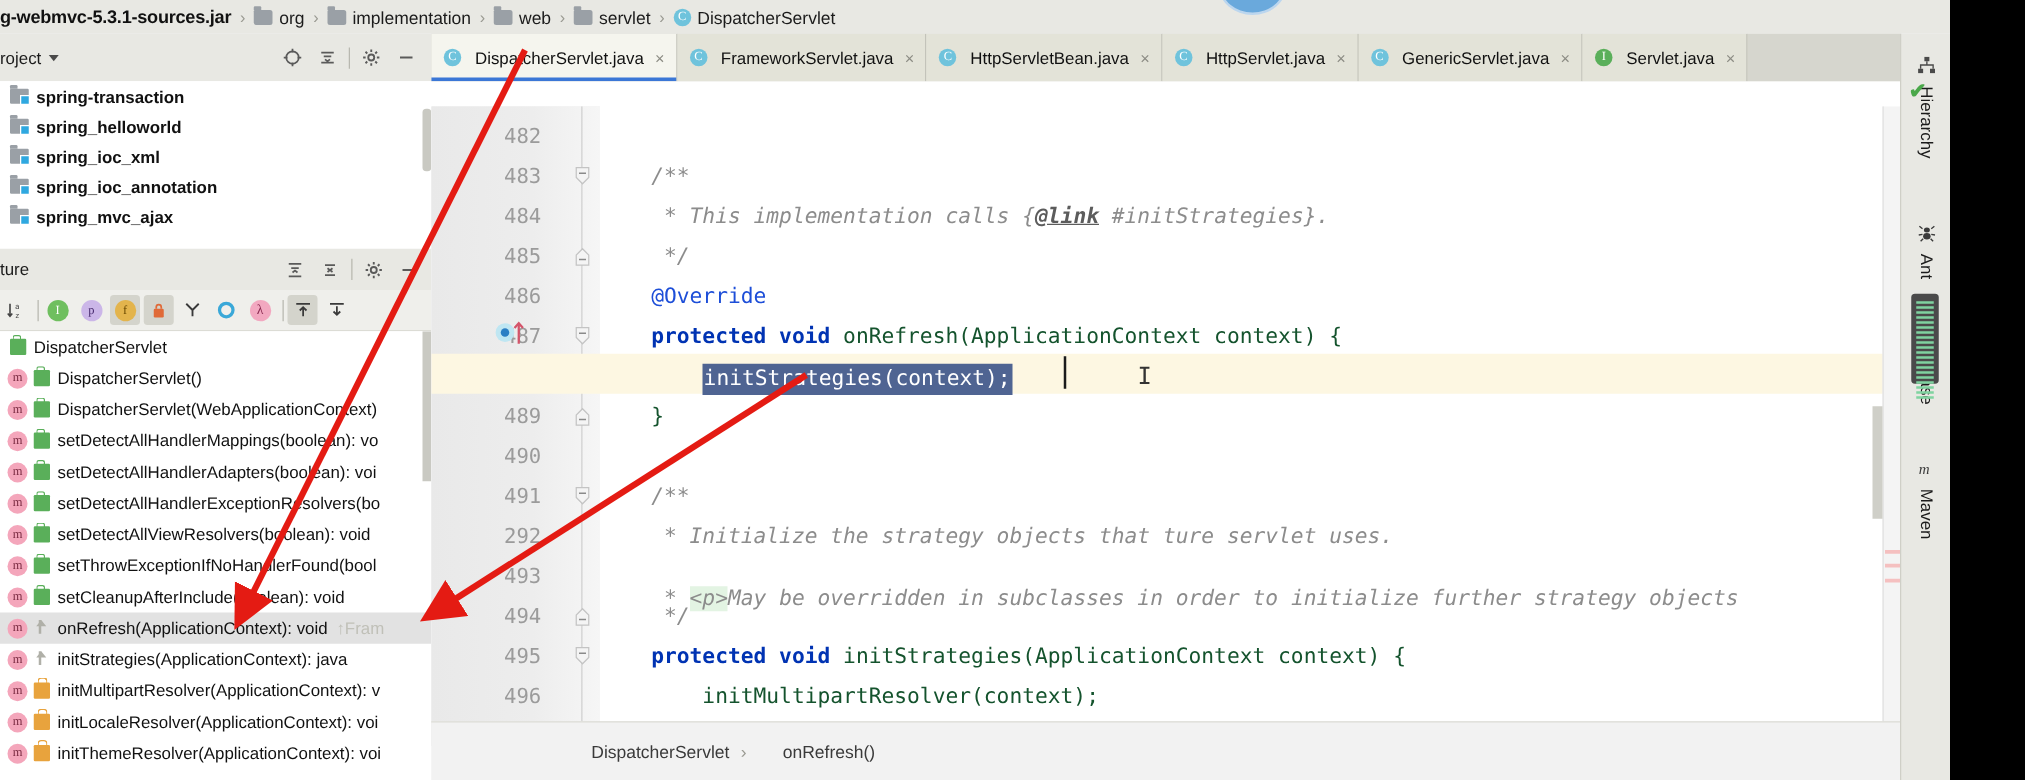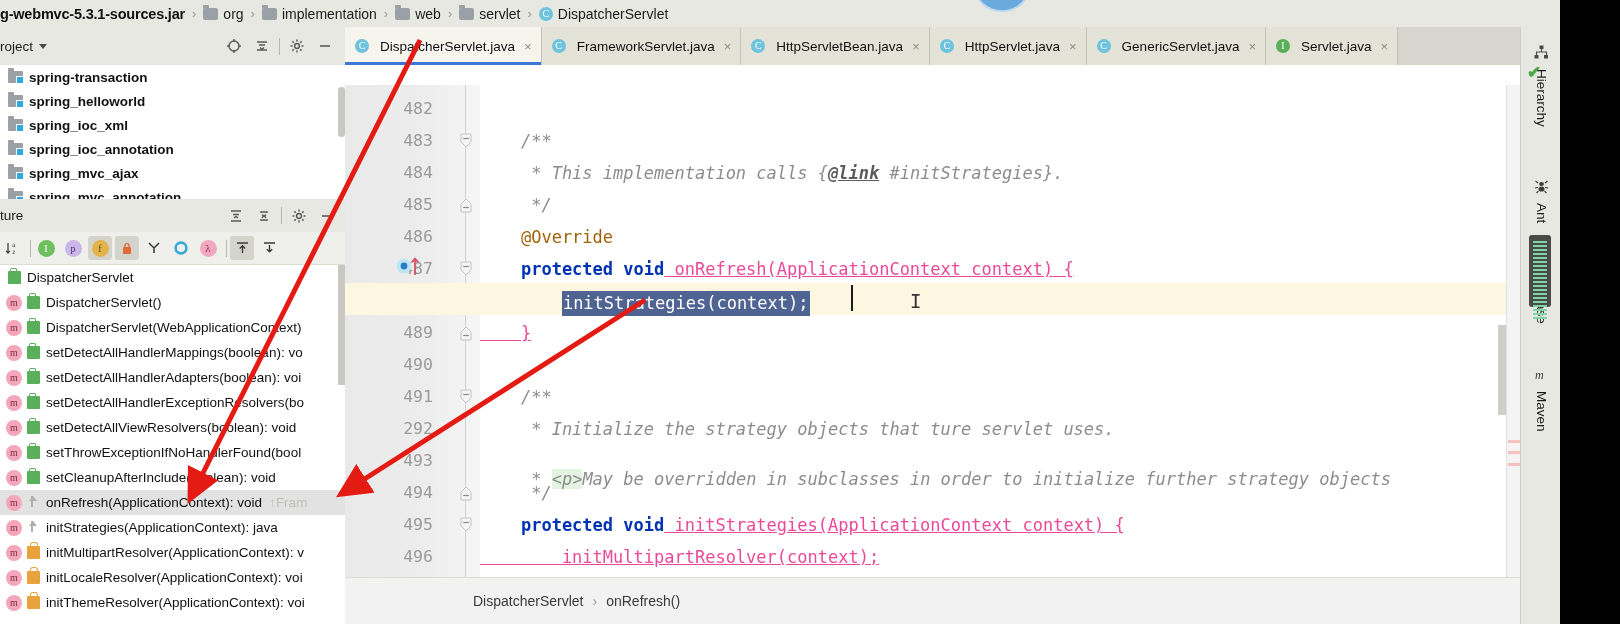--- a/index.html
+++ b/index.html
@@ -131,40 +131,40 @@
   .lntext{position:absolute;width:60px;text-align:right;left:28px;
       font-family:"DejaVu Sans Mono", monospace;font-size:16.5px;color:#9b9b9b;}
   .cline{position:absolute;left:0;white-space:pre;}
   .hl-line{position:absolute;left:0;width:1175px;height:32px;background:#fdf7e2;}
   .sel-box{position:absolute;background:#4f6492;color:#ffffff;}
   .fold{position:absolute;left:114px;width:14px;height:14px;}
   .fold svg{display:block;}
 
   .kw{color:#0033b3;font-weight:bold;}
   .cmt{color:#8c8c8c;font-style:italic;}
-  .ann{color:#a16207;}
+  .ann{color:#1d4ed8;}
   .lnk{color:#5c5c5c;font-weight:bold;text-decoration:underline;font-style:italic;}
   .tag{background:#e3f4e3;color:#8c8c8c;font-style:italic;}
-  .plain{color:#ec4899;text-decoration:underline;}
+  .plain{color:#14532d;}
 
   .caretbar{position:absolute;width:2px;background:#1b1b1b;}
   .mousecur{position:absolute;color:#333;font-family:"DejaVu Sans Mono",monospace;font-size:19px;}
 
   
   .markerbar{position:absolute;right:0;top:0;width:14px;height:512px;background:#f4f4f4;
     border-left:1px solid #e0e0e0;}
   .mk{position:absolute;left:1px;width:12px;height:3px;background:#f5c0c0;}
   .editor-vscroll{position:absolute;right:14px;top:240px;width:8px;height:90px;background:#cfcfc8;}
 
   
   .botcrumb{
     position:absolute;left:345px;top:577px;width:1175px;height:47px;background:#f2f2f2;
     display:flex;align-items:center;border-top:1px solid #dcdcd5;
   }
-  .botcrumb .bc{font-size:14px;color:#3a3a3a;}
+  .botcrumb .bc{font-size:14px;color:#3a3a3a;margin-left:20px;}
 
   
   .rightstrip{
     position:absolute;left:1520px;top:27px;width:40px;height:597px;background:#e8e8e3;
     border-left:1px solid #cfcfc7;
   }
   .rtool{
     position:absolute;left:0;width:40px;display:flex;flex-direction:column;align-items:center;
     gap:6px;color:#1b1b1b;font-size:13.5px;
   }
@@ -269,24 +269,20 @@
         <span class="mod-ic"></span>
         <span>spring_ioc_xml</span>
       </div>
     <div class="prow">
         <span class="mod-ic"></span>
         <span>spring_ioc_annotation</span>
       </div>
     <div class="prow">
         <span class="mod-ic"></span>
         <span>spring_mvc_ajax</span>
-      </div>
-    <div class="prow">
-        <span class="mod-ic"></span>
-        <span>spring_mvc_annotation</span>
       </div>
     <div class="proj-scroll"></div>
   </div>
 
   <div class="structhdr">
     <span class="title">ture</span>
     <div class="tools">
       <span class="tbtn">
         <svg width="16" height="16" viewBox="0 0 16 16">
             <path d="M3 3h10M5 6.5h6M3 13h10M6 10l2-1.6 2 1.6" stroke="#5a5a5a" stroke-width="1.4" fill="none"></path>

